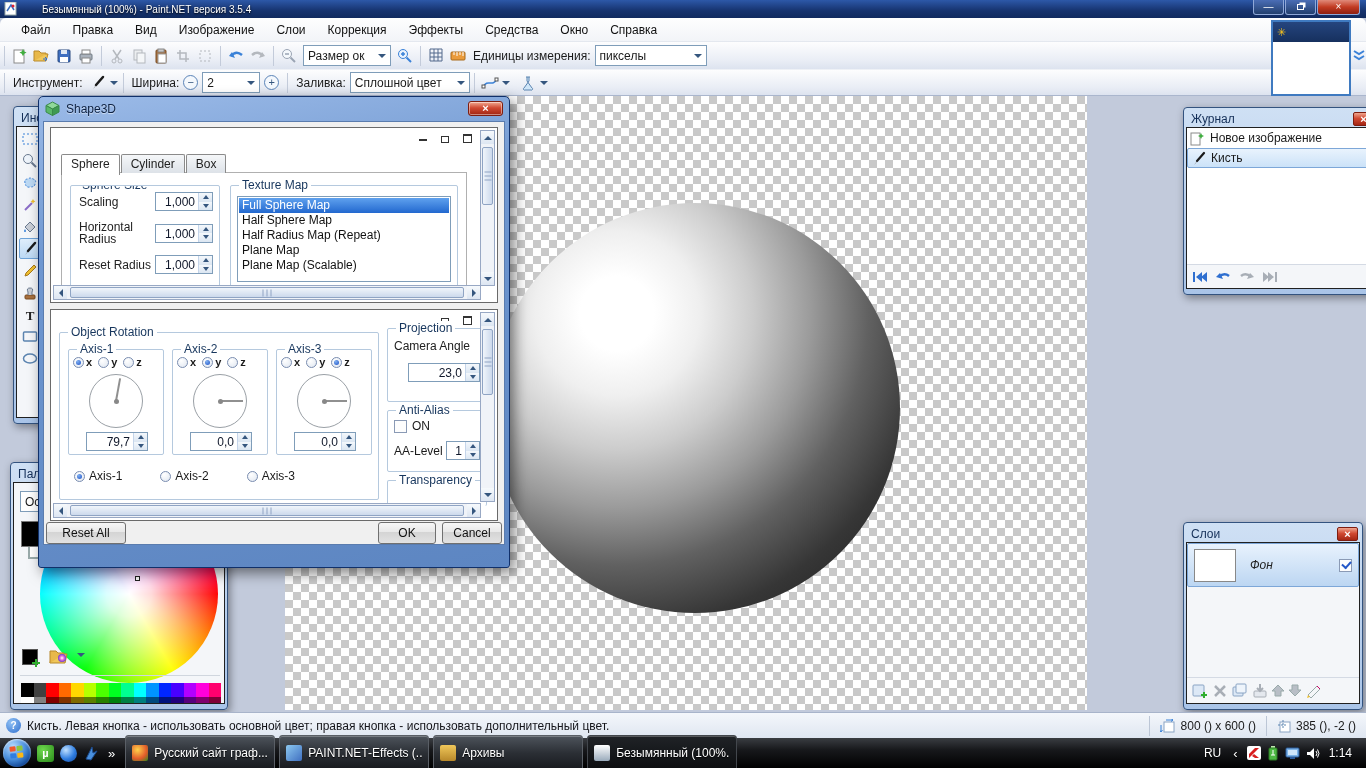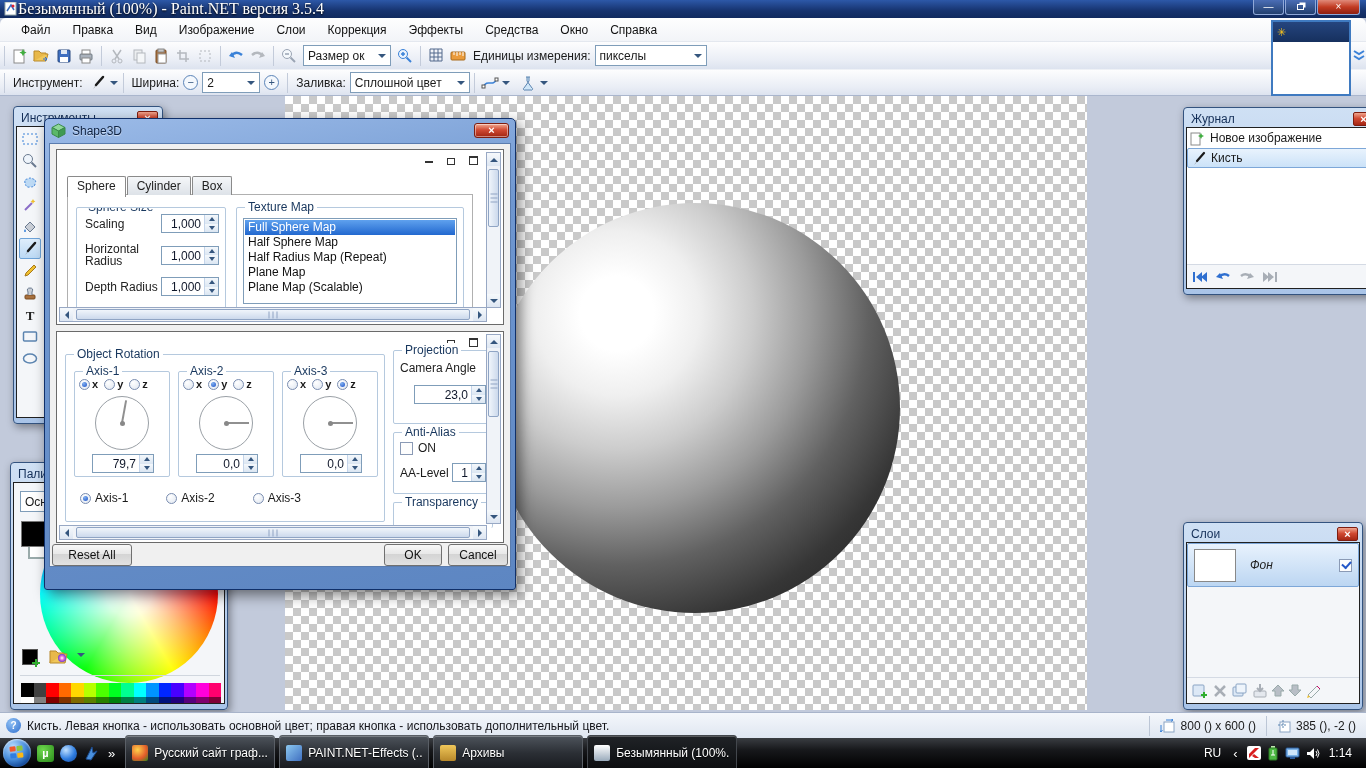--- a/index.html
+++ b/index.html
@@ -3,21 +3,21 @@
 <meta charset="utf-8">
 <style>
   *{margin:0;padding:0;box-sizing:border-box;}
   html,body{width:1366px;height:768px;overflow:hidden;}
   body{font-family:"Liberation Sans",sans-serif;font-size:12px;color:#1a1a1a;}
   #screen{position:relative;width:1366px;height:768px;background:#c2cadb;overflow:hidden;}
 
   
   #titlebar{position:absolute;left:0;top:0;width:1366px;height:18px;
     background:linear-gradient(#2d58a8,#16336e 60%,#102a5e);display:flex;align-items:center;padding-left:4px;}
-  #titlebar .ttext{color:#fff;font-size:16px;margin-left:0;text-shadow:0 1px 2px #000;font-family:Liberation Serif, serif;}
+  #titlebar .ttext{color:#fff;font-size:10px;margin-left:24px;text-shadow:0 1px 2px #000;}
   .wctl{position:absolute;top:0;right:6px;display:flex;}
   .wctl .wbtn{width:31px;height:15px;border:1px solid #8fa8d8;border-top:none;background:linear-gradient(#4a6db5,#23406f);
     color:#fff;font-size:10px;line-height:13px;text-align:center;border-radius:0 0 3px 3px;margin-left:1px;}
   .wctl .close{background:linear-gradient(#e08a7a,#c23b22 50%,#8e1f10);width:43px;}
   .restore-glyph{display:inline-block;width:7px;height:6px;border:1px solid #fff;box-shadow:2px -2px 0 -0.5px #fff;margin-top:3px;}
 
   #menubar{position:absolute;left:0;top:18px;width:1366px;height:24px;background:linear-gradient(#fefefe,#f2f4f8);
     border-radius:6px 6px 0 0;display:flex;align-items:center;padding-left:10px;border-bottom:1px solid #e4e8ef;}
   .menu-item{padding:3px 11px;font-size:12px;color:#111;}
 
@@ -73,22 +73,22 @@
   #color-wheel{position:absolute;left:26px;top:22px;width:178px;height:178px;border-radius:50%;
     background:radial-gradient(circle,#fff 0%,rgba(255,255,255,.85) 18%,rgba(255,255,255,0) 72%),
     conic-gradient(from 90deg,#f00,#f80,#ff0,#8f0,#0f0,#0f8,#0ff,#08f,#00f,#80f,#f0f,#f08,#f00);}
   .wheel-marker{position:absolute;left:121px;top:93px;width:5px;height:5px;border:1px solid #222;background:#fff;}
 
   
   .tool-cell{width:22px;height:21px;display:flex;align-items:center;justify-content:center;margin:1px 0 1px 2px;border-radius:2px;}
   .tool-cell.sel{background:linear-gradient(#dfeefc,#bcd9f4);border:1px solid #6ea3d8;}
 
   
-  #dialog{position:absolute;left:44px;top:0px;width:472px;height:472px;border:1px solid #10306a;border-radius:5px 5px 3px 3px;
-    background:linear-gradient(170deg,#9cbbe8,#6f97d0 30%,#5d86c2);box-shadow:4px 5px 14px rgba(0,0,0,.5);z-index:50;margin-top:22px;}
+  #dialog{position:absolute;left:38px;top:0px;width:472px;height:472px;border:1px solid #10306a;border-radius:5px 5px 3px 3px;
+    background:linear-gradient(170deg,#9cbbe8,#6f97d0 30%,#5d86c2);box-shadow:4px 5px 14px rgba(0,0,0,.5);z-index:50;}
   #dlg-title{height:23px;display:flex;align-items:center;padding:0 6px;color:#0d2142;font-size:12px;}
   #dlg-title .dtext{flex:1;margin-left:6px;text-shadow:0 1px 1px rgba(255,255,255,.6);}
   #dlg-close{width:35px;height:15px;border:1px solid #7e1d10;border-radius:3px;background:linear-gradient(#f2ab93,#d14a33 45%,#a02411);
     color:#fff;font-weight:bold;font-size:11px;line-height:13px;text-align:center;box-shadow:inset 0 0 0 1px rgba(255,255,255,.45);}
   #dlg-content{position:absolute;left:4px;top:24px;width:462px;height:424px;background:#f0f0f0;border:1px solid #5a7cae;}
   .child{position:absolute;left:6px;width:448px;background:#fff;border:1px solid #6a6a6a;}
   #child1{top:5px;height:176px;}
   #child2{top:187px;height:212px;}
   .glyphrow{position:absolute;top:3px;right:22px;display:flex;}
   .glyph{width:16px;height:12px;margin-left:6px;display:flex;align-items:flex-end;justify-content:center;color:#2a2a2a;}
@@ -677,21 +677,21 @@
                     <span class="ss-lab">Horizontal Radius</span>
                     <span class="spin">
                       <span class="spin-val">1,000</span>
                       <span class="spin-arrows">
                         <i class="sa-up"></i>
                         <i class="sa-dn"></i>
                       </span>
                     </span>
                   </div>
                   <div class="ss-row">
-                    <span class="ss-lab">Depth Radius</span>
+                    <span class="ss-lab">Reset Radius</span>
                     <span class="spin">
                       <span class="spin-val">1,000</span>
                       <span class="spin-arrows">
                         <i class="sa-up"></i>
                         <i class="sa-dn"></i>
                       </span>
                     </span>
                   </div>
                   <div class="ss-row">
                     <span class="ss-lab">Vertical Radius</span>

